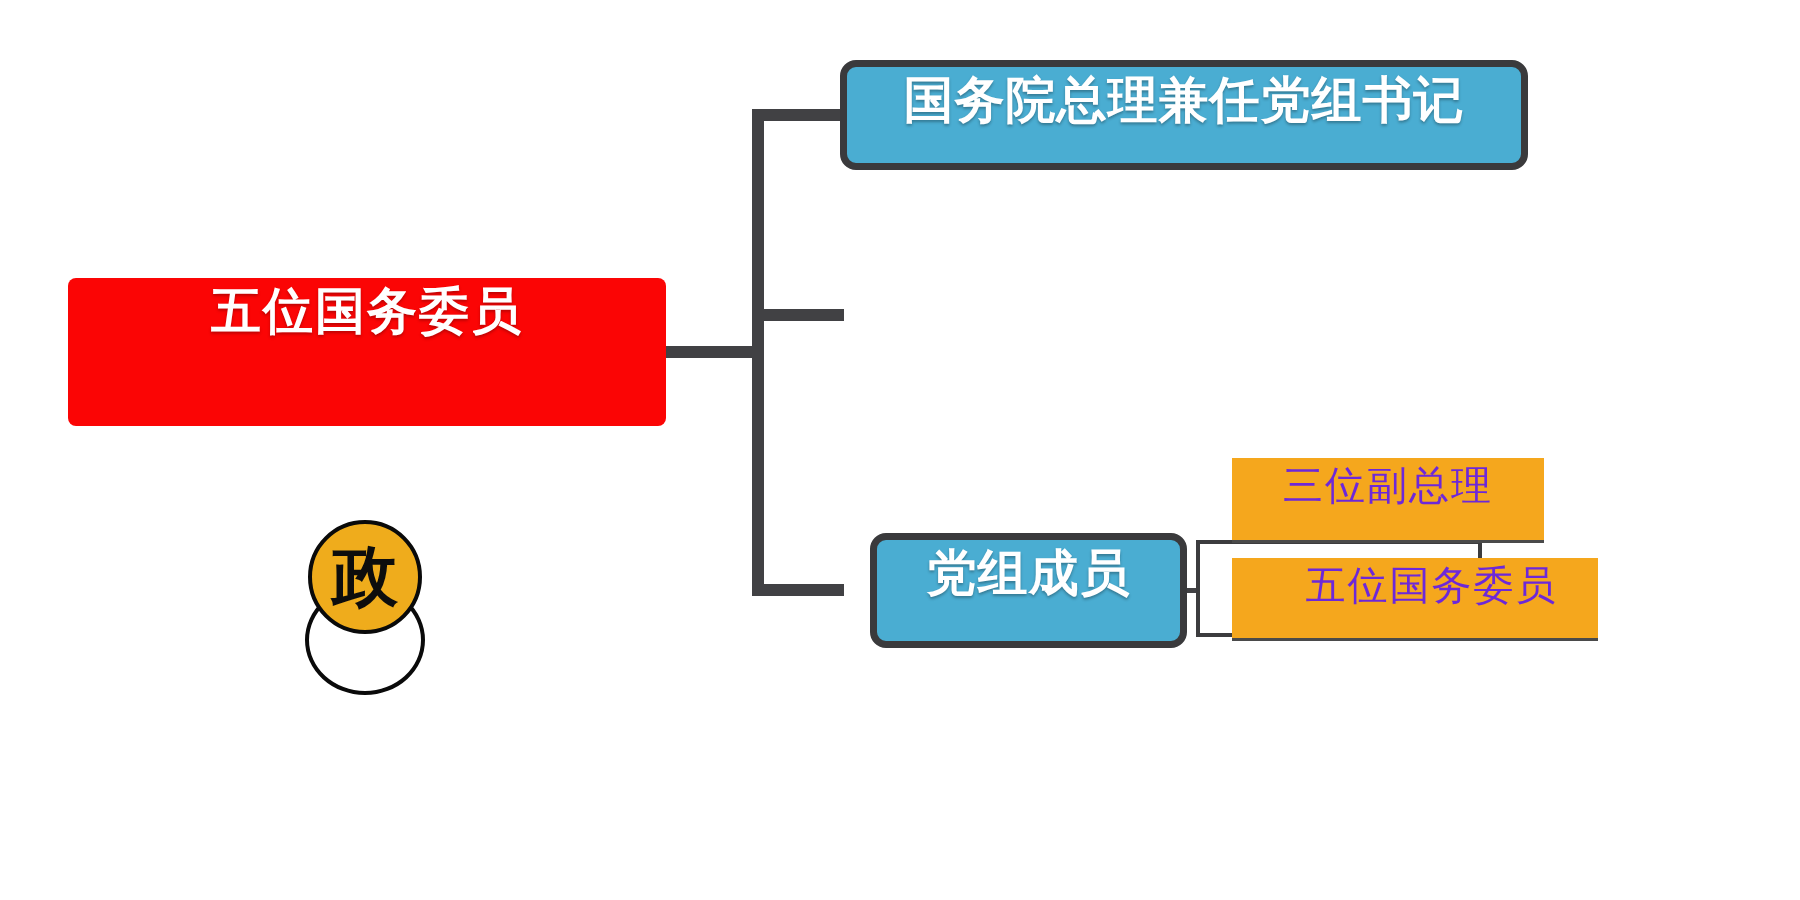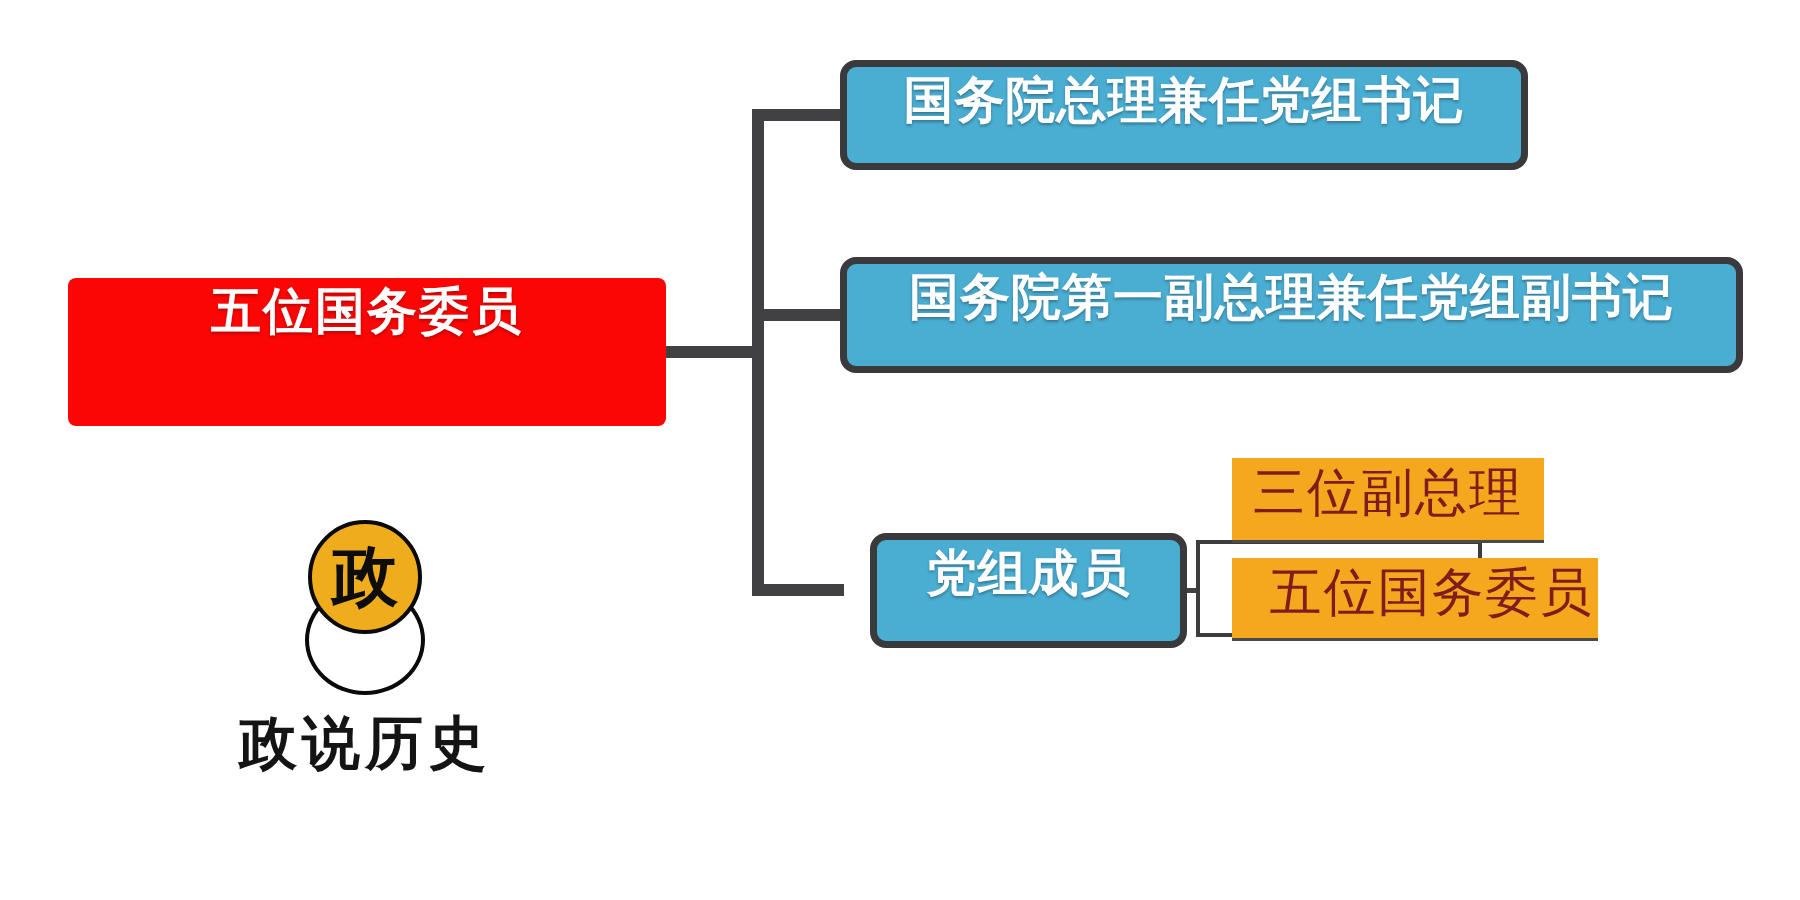--- a/index.html
+++ b/index.html
@@ -36,21 +36,21 @@
   .bracket-box{
     position:absolute;left:1196px;top:540px;width:286px;height:97px;
     background:#ffffff;border:4px solid #3c3c3e;box-sizing:border-box;
   }
 
   .orange-node{
     background:#f5a71d;border:none;border-radius:0;
     box-shadow:0 3px 0 0 #4a4a4a;
   }
   .orange-node span{
-    color:#7f1d1d;font-size:52px;font-weight:500;letter-spacing:2px;
+    color:#6d28d9;font-size:40px;font-weight:500;letter-spacing:2px;
     text-shadow:none;
   }
   .orange-1{left:1232px;top:458px;width:312px;height:82px;}
   .orange-2{left:1232px;top:558px;width:366px;height:80px;padding-left:33px;}
 
   
   .logo-white-circle{
     position:absolute;left:305px;top:585px;width:120px;height:110px;
     background:#ffffff;border:4px solid #0a0a0a;border-radius:50%;box-sizing:border-box;
   }
@@ -82,33 +82,29 @@
 
   <div class="bracket-box"></div>
 
   <div class="node root-node">
     <span>五位国务委员</span>
   </div>
 
   <div class="node blue-node blue-1">
     <span>国务院总理兼任党组书记</span>
   </div>
-  <div class="node blue-node blue-2">
-    <span>国务院第一副总理兼任党组副书记</span>
-  </div>
   <div class="node blue-node blue-3">
     <span>党组成员</span>
   </div>
 
   <div class="node orange-node orange-1">
     <span>三位副总理</span>
   </div>
   <div class="node orange-node orange-2">
     <span>五位国务委员</span>
   </div>
 
   <div class="logo-white-circle"></div>
   <div class="logo-yellow-circle">
     <span>政</span>
   </div>
-  <div class="logo-title">政说历史</div>
 
 </div>
 
 </body></html>

